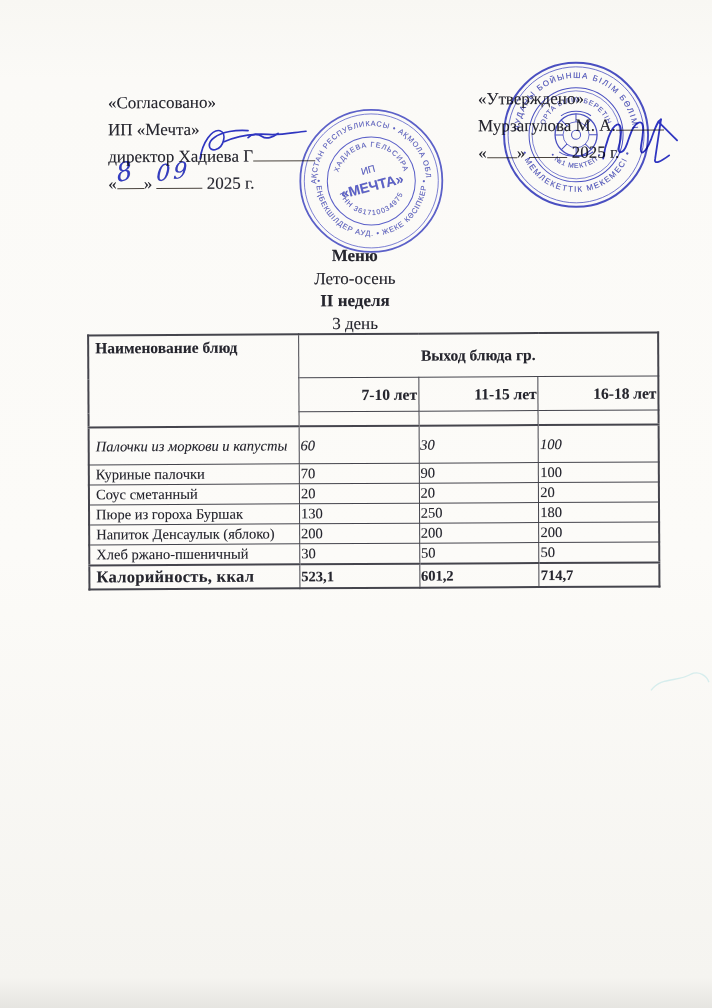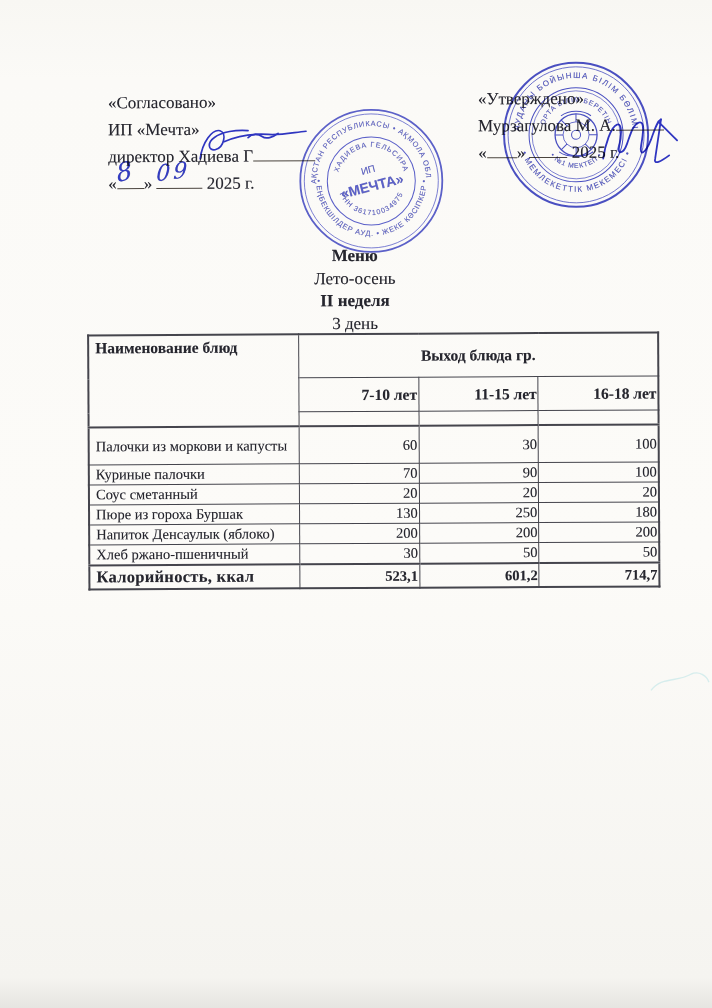--- a/index.html
+++ b/index.html
@@ -23,23 +23,23 @@
 
   
   table.menu{border-collapse:collapse;position:absolute;left:88px;top:333px;width:572px;color:#26262e;}
   table.menu th, table.menu td{border:1px solid #45454d;}
   table.menu{border:2px solid #45454d;}
   th.c-name{width:203px;text-align:left;vertical-align:top;padding:3px 6px;font-size:15.5px;}
   th.c-group{font-size:15.5px;height:40px;text-align:center;}
   tr.ages th{font-size:15.5px;height:31px;text-align:right;width:123px;}
   tr.spacer td{height:11px;}
   tbody td.dish{text-align:left;padding:1px 6px;font-size:14.5px;line-height:1.12;}
-  tbody td.val{text-align:right;font-size:14.5px;border-radius:17px;}
+  tbody td.val{text-align:left;font-size:14.5px;border-radius:17px;}
   tbody tr{height:16px;}
-  tbody tr.first td{border-top:2px solid #45454d;height:34px;}
+  tbody tr.first td{border-top:2px solid #45454d;height:34px;font-style:italic;}
   tr.total td{border-top:2px solid #45454d;height:20px;font-weight:bold;}
   tr.total td.dish{font-size:16.5px;letter-spacing:.3px;}
 
   
   .stamp{position:absolute;mix-blend-mode:multiply;opacity:.85;}
   .sig{position:absolute;mix-blend-mode:multiply;}
   .hand{position:absolute;color:#333cc2;font-family:"DejaVu Serif",serif;font-style:italic;mix-blend-mode:multiply;}
   .hand .d8{position:absolute;left:6px;top:-4px;font-size:25px;transform:rotate(-14deg) skewX(-8deg);}
   .hand .d09{position:absolute;left:46px;top:-2px;font-size:22px;letter-spacing:3px;transform:rotate(-7deg) skewX(-10deg);}
   .stamp text{fill:#3f45c0;font-family:"Liberation Sans",sans-serif;}

